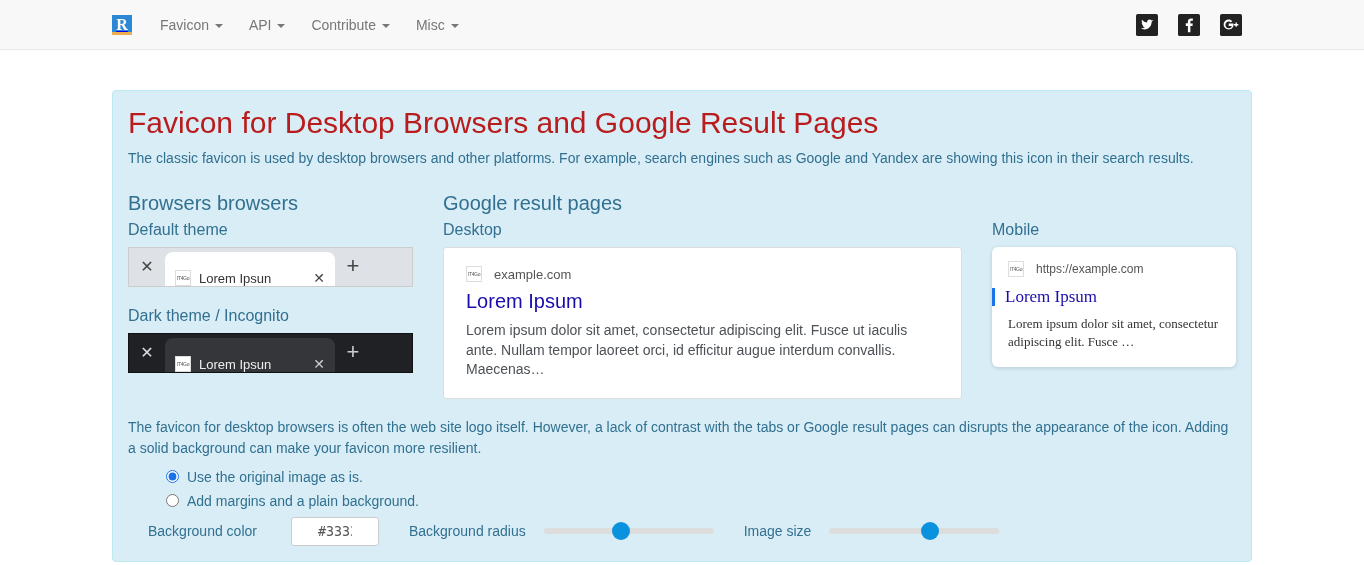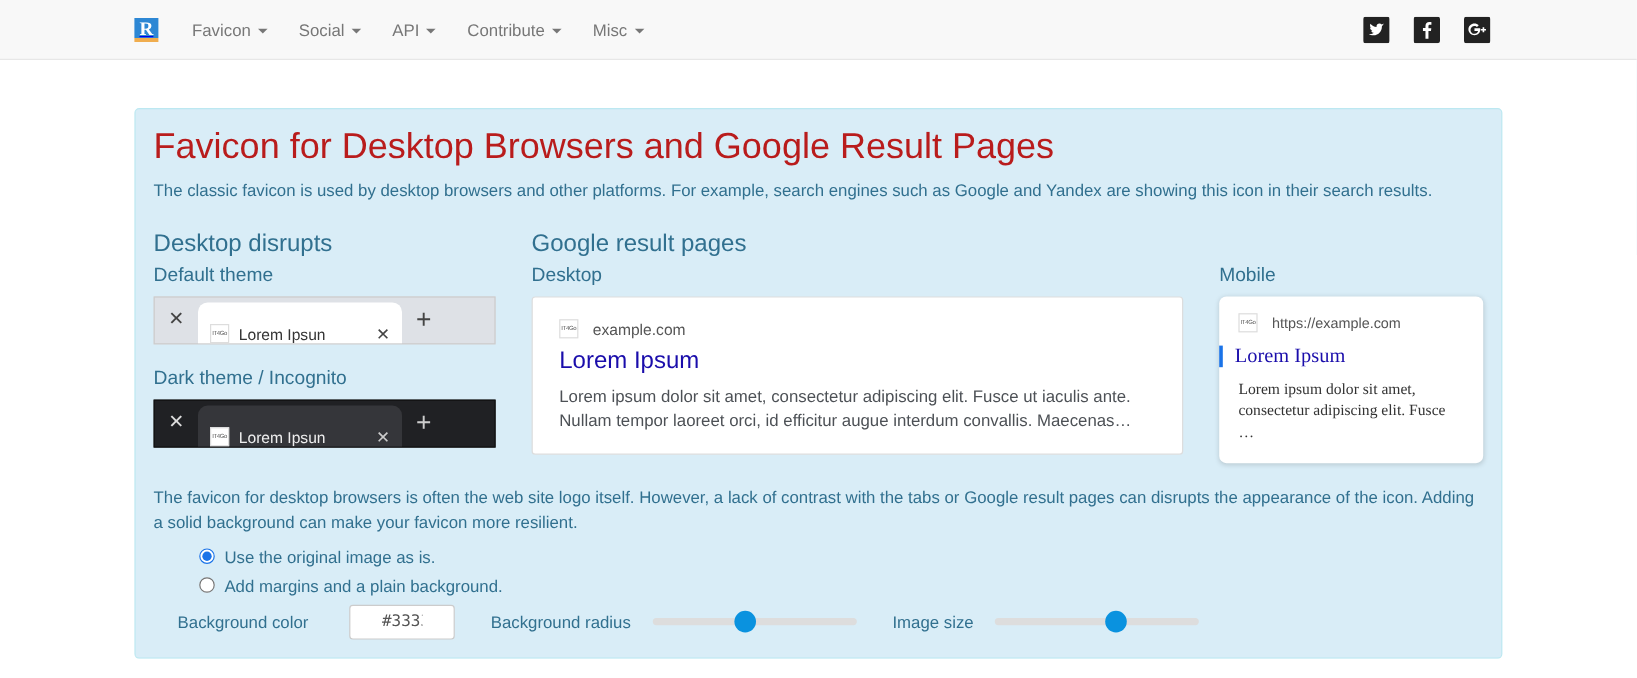--- a/index.html
+++ b/index.html
@@ -21,21 +21,21 @@
   
   .container { max-width: 1170px; margin: 0 auto; padding: 0 15px; }
   .panel { margin-top: 40px; background: #d9edf7; border: 1px solid #bce8f1; border-radius: 4px; padding: 15px; color: #31708f; }
   .panel h2 { font-size: 30px; font-weight: 500; margin-bottom: 10px; color: #b91c1c; }
   .panel p.intro { margin-bottom: 14px; }
   .panel h3 { font-size: 20px; font-weight: 500; margin-top: 12px; margin-bottom: 6px; }
   .panel h4 { font-size: 16px; font-weight: 500; margin-top: 6px; margin-bottom: 8px; }
   .row { display: flex; gap: 30px; }
   .col1 { width: 285px; }
   .col2 { flex: 1; }
-  .col3 { width: 220px; }
+  .col3 { width: 244px; }
   
   
   .tabbar { background: #dee1e6; border: 1px solid #ccc; height: 40px; display: flex; align-items: flex-end; }
   .tabbar.dark { background: #202124; border-color: #111; }
   .tab-closebox { width: 36px; height: 40px; display: flex; align-items: center; justify-content: center; font-size: 16px; color: #444; }
   .tabbar.dark .tab-closebox { color: #ddd; }
   .tab { background: #fff; border-radius: 8px 8px 0 0; height: 34px; display: flex; align-items: flex-end; padding: 0 10px; width: 170px; overflow: hidden; }
   .tabbar.dark .tab { background: #35363a; color: #ddd; }
   .tab-favicon { width: 16px; height: 16px; margin-right: 8px; background: #fff; border: 1px solid #ddd; display: inline-flex; align-items: center; justify-content: center; font-size: 5px; color: #555; font-family: Arial; letter-spacing: -0.3px; }
   .tab-title { flex: 1; white-space: nowrap; overflow: hidden; font-size: 13px; color: #333; }
@@ -81,23 +81,20 @@
 <div class="navbar">
   <div class="navbar-inner">
     <a class="navbar-brand" href="#">
       <span class="brand-icon">R</span>
     </a>
     <ul class="nav-menu">
       <li>
           <a href="#"><span>Favicon</span> <span class="caret"></span></a>
         </li>
       <li>
-          <a href="#"><span>Social</span> <span class="caret"></span></a>
-        </li>
-      <li>
           <a href="#"><span>API</span> <span class="caret"></span></a>
         </li>
       <li>
           <a href="#"><span>Contribute</span> <span class="caret"></span></a>
         </li>
       <li>
           <a href="#"><span>Misc</span> <span class="caret"></span></a>
         </li>
     </ul>
     <ul class="nav-right">
@@ -130,21 +127,21 @@
 </div>
 
 <div class="container">
   <div class="panel">
     <h2>Favicon for Desktop Browsers and Google Result Pages</h2>
     <p class="intro">The classic favicon is used by desktop browsers and other platforms. For example, search engines such as Google and Yandex are showing this icon in their search results.</p>
 
     <div class="row">
 
       <div class="col1">
-        <h3>Desktop disrupts</h3>
+        <h3>Browsers browsers</h3>
         <h4>Default theme</h4>
         <div class="tabbar">
           <div class="tab-closebox">✕</div>
           <div class="tab">
             <span class="tab-favicon">IT4Go</span>
             <span class="tab-title">Lorem Ipsun</span>
             <span class="tab-x">✕</span>
           </div>
           <div class="tab-plus">+</div>
         </div>

